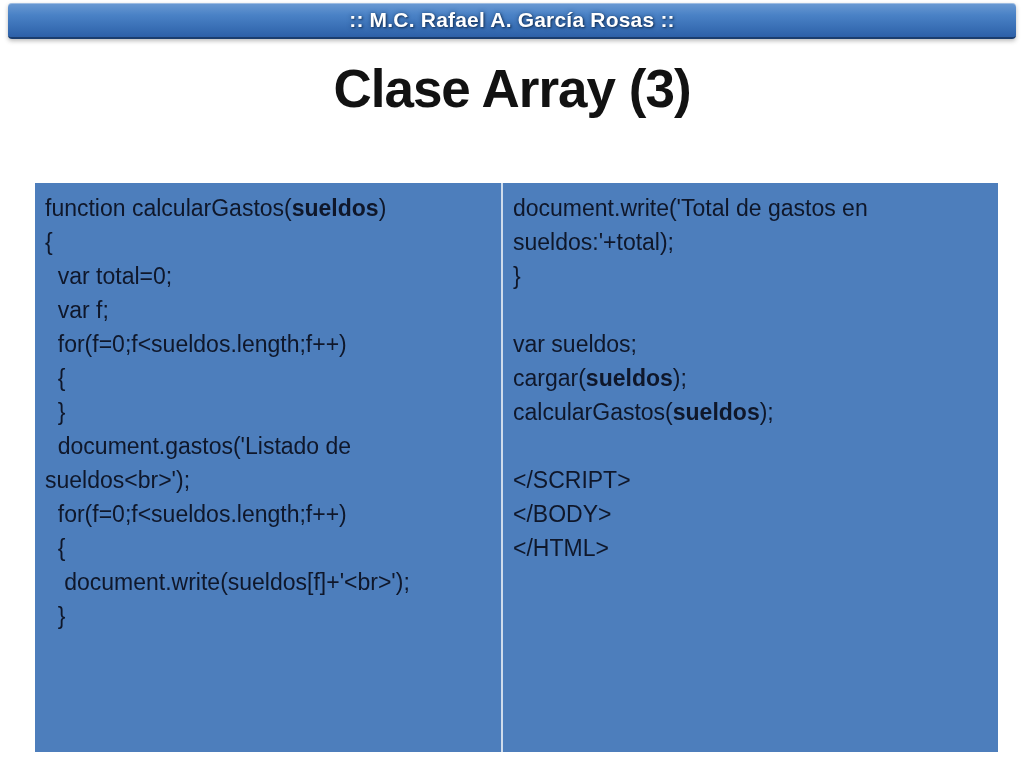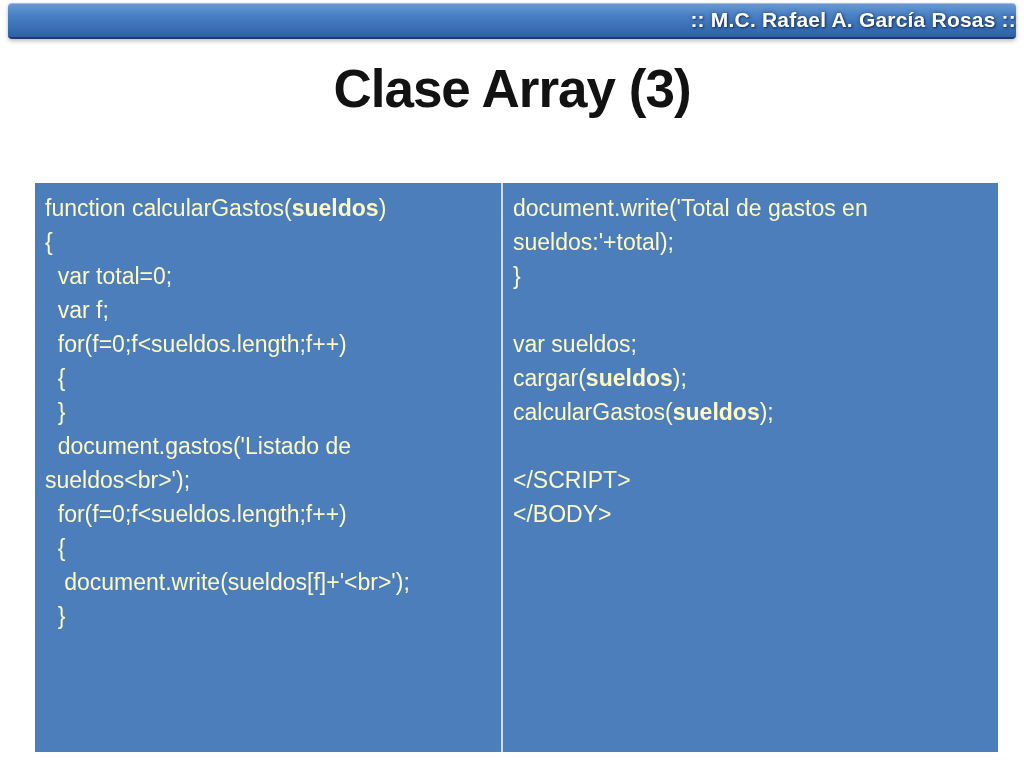--- a/index.html
+++ b/index.html
@@ -21,21 +21,21 @@
     left: 8px;
     top: 3px;
     width: 1008px;
     height: 34px;
     border-radius: 4px;
     background: linear-gradient(180deg, #6b9ad3 0%, #4a82c6 35%, #3a70b6 70%, #2d60a8 100%);
     border-bottom: 2px solid #1b3d6e;
     box-shadow: 0 2px 4px rgba(60,60,60,0.35), inset 0 1px 0 rgba(255,255,255,0.35);
     display: flex;
     align-items: center;
-    justify-content: flex-end;
+    justify-content: center;
   }
   .banner-text {
     color: #ffffff;
     font-size: 21px;
     font-weight: bold;
     letter-spacing: 0.2px;
     text-shadow: 1px 1px 2px rgba(20,50,90,0.95), 0 0 4px rgba(20,50,90,0.65);
   }
   
   .title {
@@ -62,21 +62,21 @@
   }
   .panel {
     background: #4d7ebc;
     box-sizing: border-box;
     padding: 8px 10px;
     overflow: hidden;
   }
   .panel.left  { width: 466px; }
   .panel.right { flex: 1; }
   .code-line {
-    color: #fef9c3;
+    color: #0f172a;
     font-size: 23px;
     line-height: 34px;
     white-space: pre-wrap;
   }
   .code-line .bold { font-weight: bold; }
   .code-line.large {
     font-size: 31px;
     line-height: 44px;
     font-weight: bold;
   }
@@ -112,16 +112,17 @@
         <div class="code-line"><span>document.write('Total de gastos en</span></div>
         <div class="code-line"><span>sueldos:'+total);</span></div>
         <div class="code-line"><span>}</span></div>
         <div class="code-line"><span>&nbsp;</span></div>
         <div class="code-line"><span>var sueldos;</span></div>
         <div class="code-line"><span>cargar(</span><span class="bold">sueldos</span><span>);</span></div>
         <div class="code-line"><span>calcularGastos(</span><span class="bold">sueldos</span><span>);</span></div>
         <div class="code-line"><span>&nbsp;</span></div>
         <div class="code-line"><span>&lt;/SCRIPT&gt;</span></div>
         <div class="code-line"><span>&lt;/BODY&gt;</span></div>
+        <div class="code-line"><span>&lt;/HTML&gt;</span></div>
       </div>
   </div>
 
 </div>
 
 </body></html>

